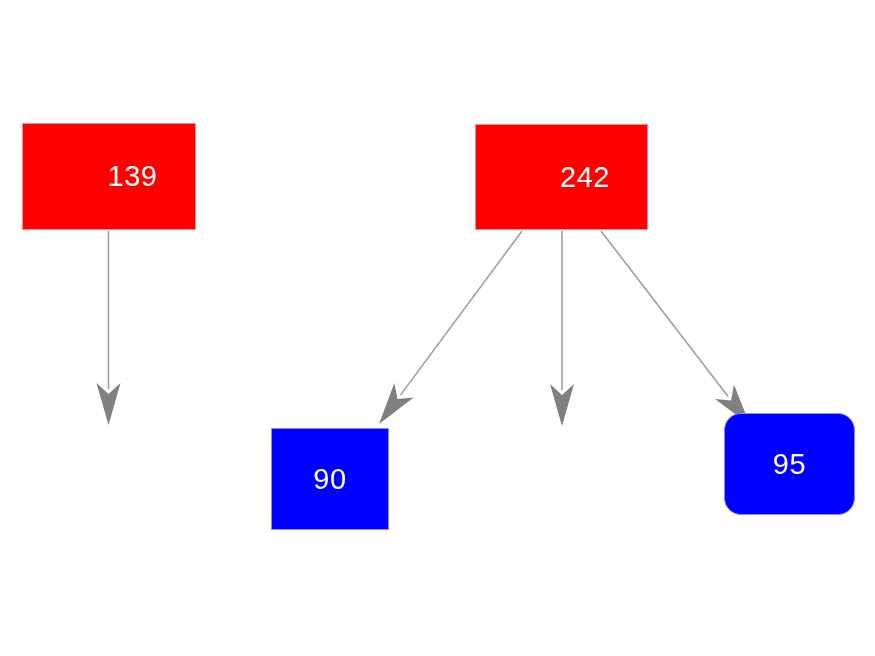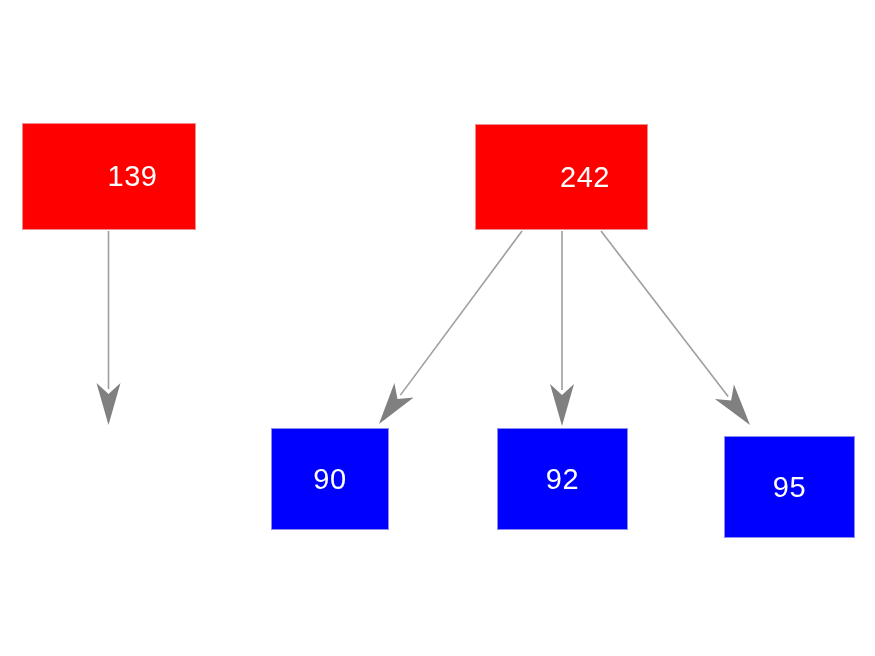--- a/index.html
+++ b/index.html
@@ -76,21 +76,18 @@
 
   <div class="node node-red" style="left: 475px; top: 124px; width: 173px; height: 106px; background: rgb(255, 0, 0); color: rgb(255, 255, 255);">
     <span class="node-label">242</span>
   </div>
 
 
   <div class="node node-blue" style="left: 271px; top: 428px; width: 118px; height: 102px; background: rgb(0, 0, 255); color: rgb(255, 255, 255);">
     <span class="node-label">90</span>
   </div>
 
-  <div class="node node-blue" style="left: 497px; top: 428px; width: 131px; height: 102px; background: rgb(0, 0, 255); color: rgb(255, 255, 255);">
-    <span class="node-label">92</span>
-  </div>
 
-  <div class="node node-blue" style="left: 724px; top: 436px; width: 131px; height: 102px; background: rgb(0, 0, 255); color: rgb(255, 255, 255);">
+  <div class="node node-blue" style="left: 724px; top: 413px; width: 131px; height: 102px; background: rgb(0, 0, 255); color: rgb(255, 255, 255); border-radius: 17px;">
     <span class="node-label">95</span>
   </div>
 
 </div>
 
 </body></html>

